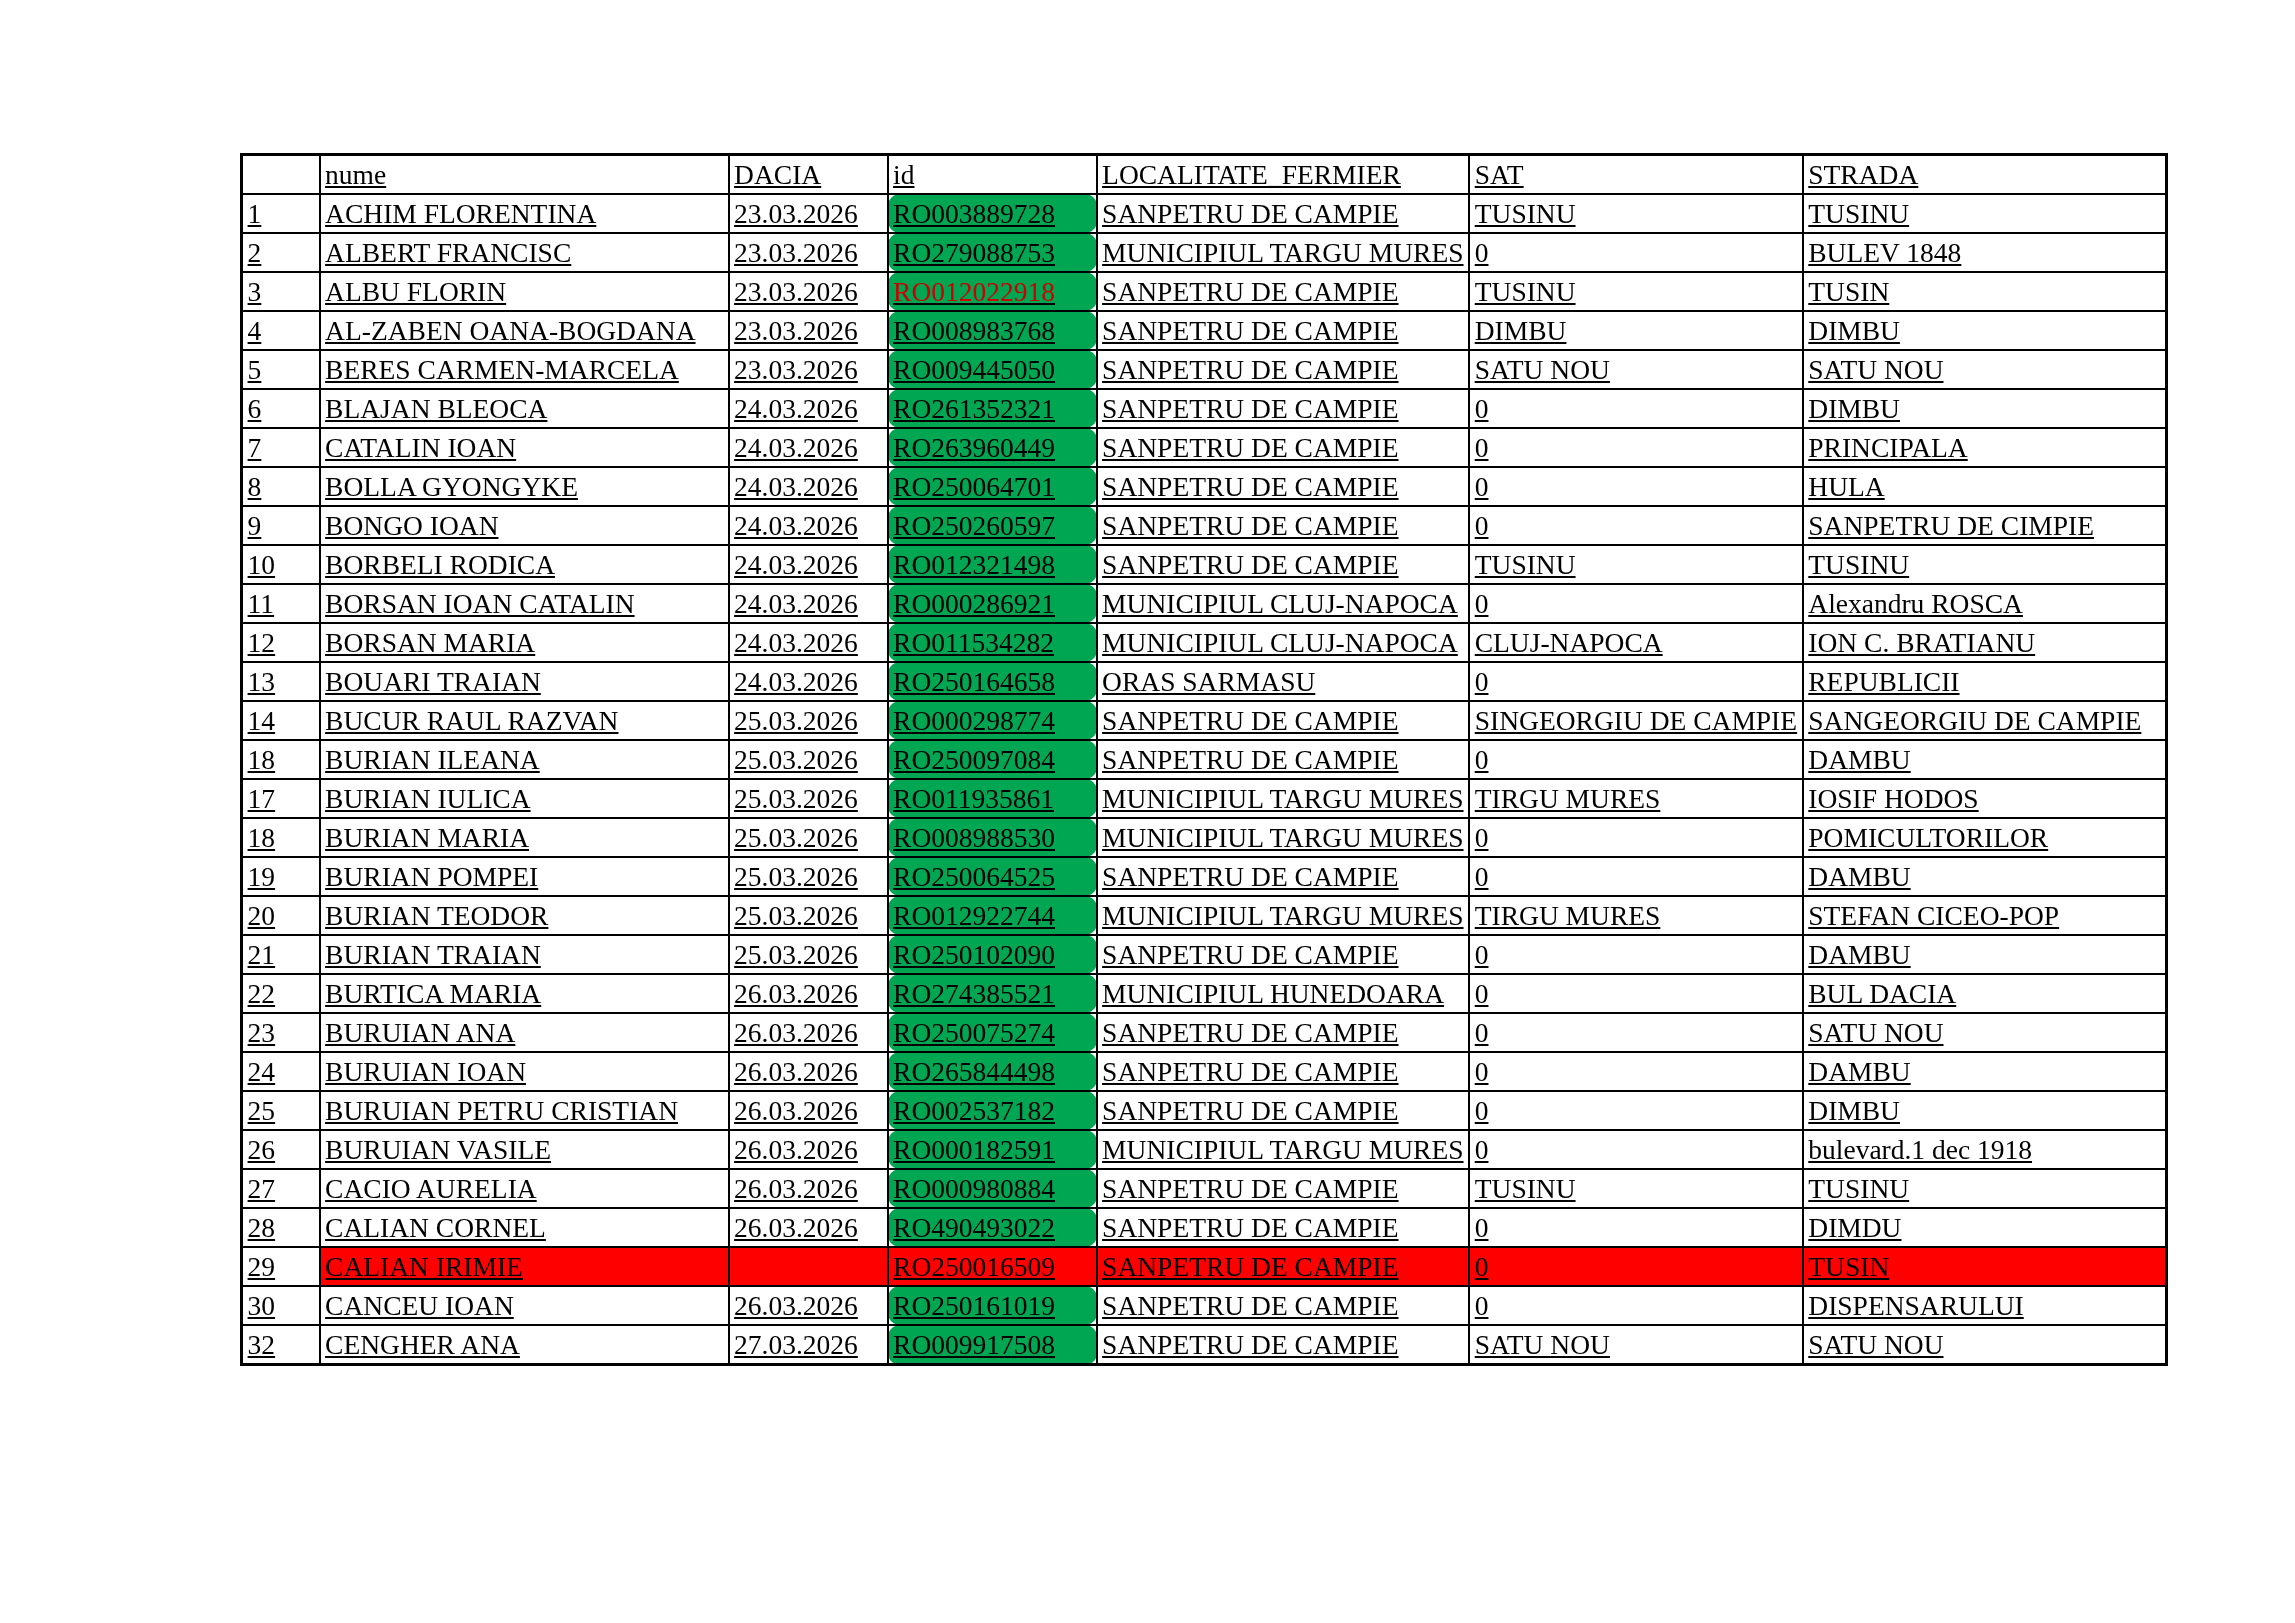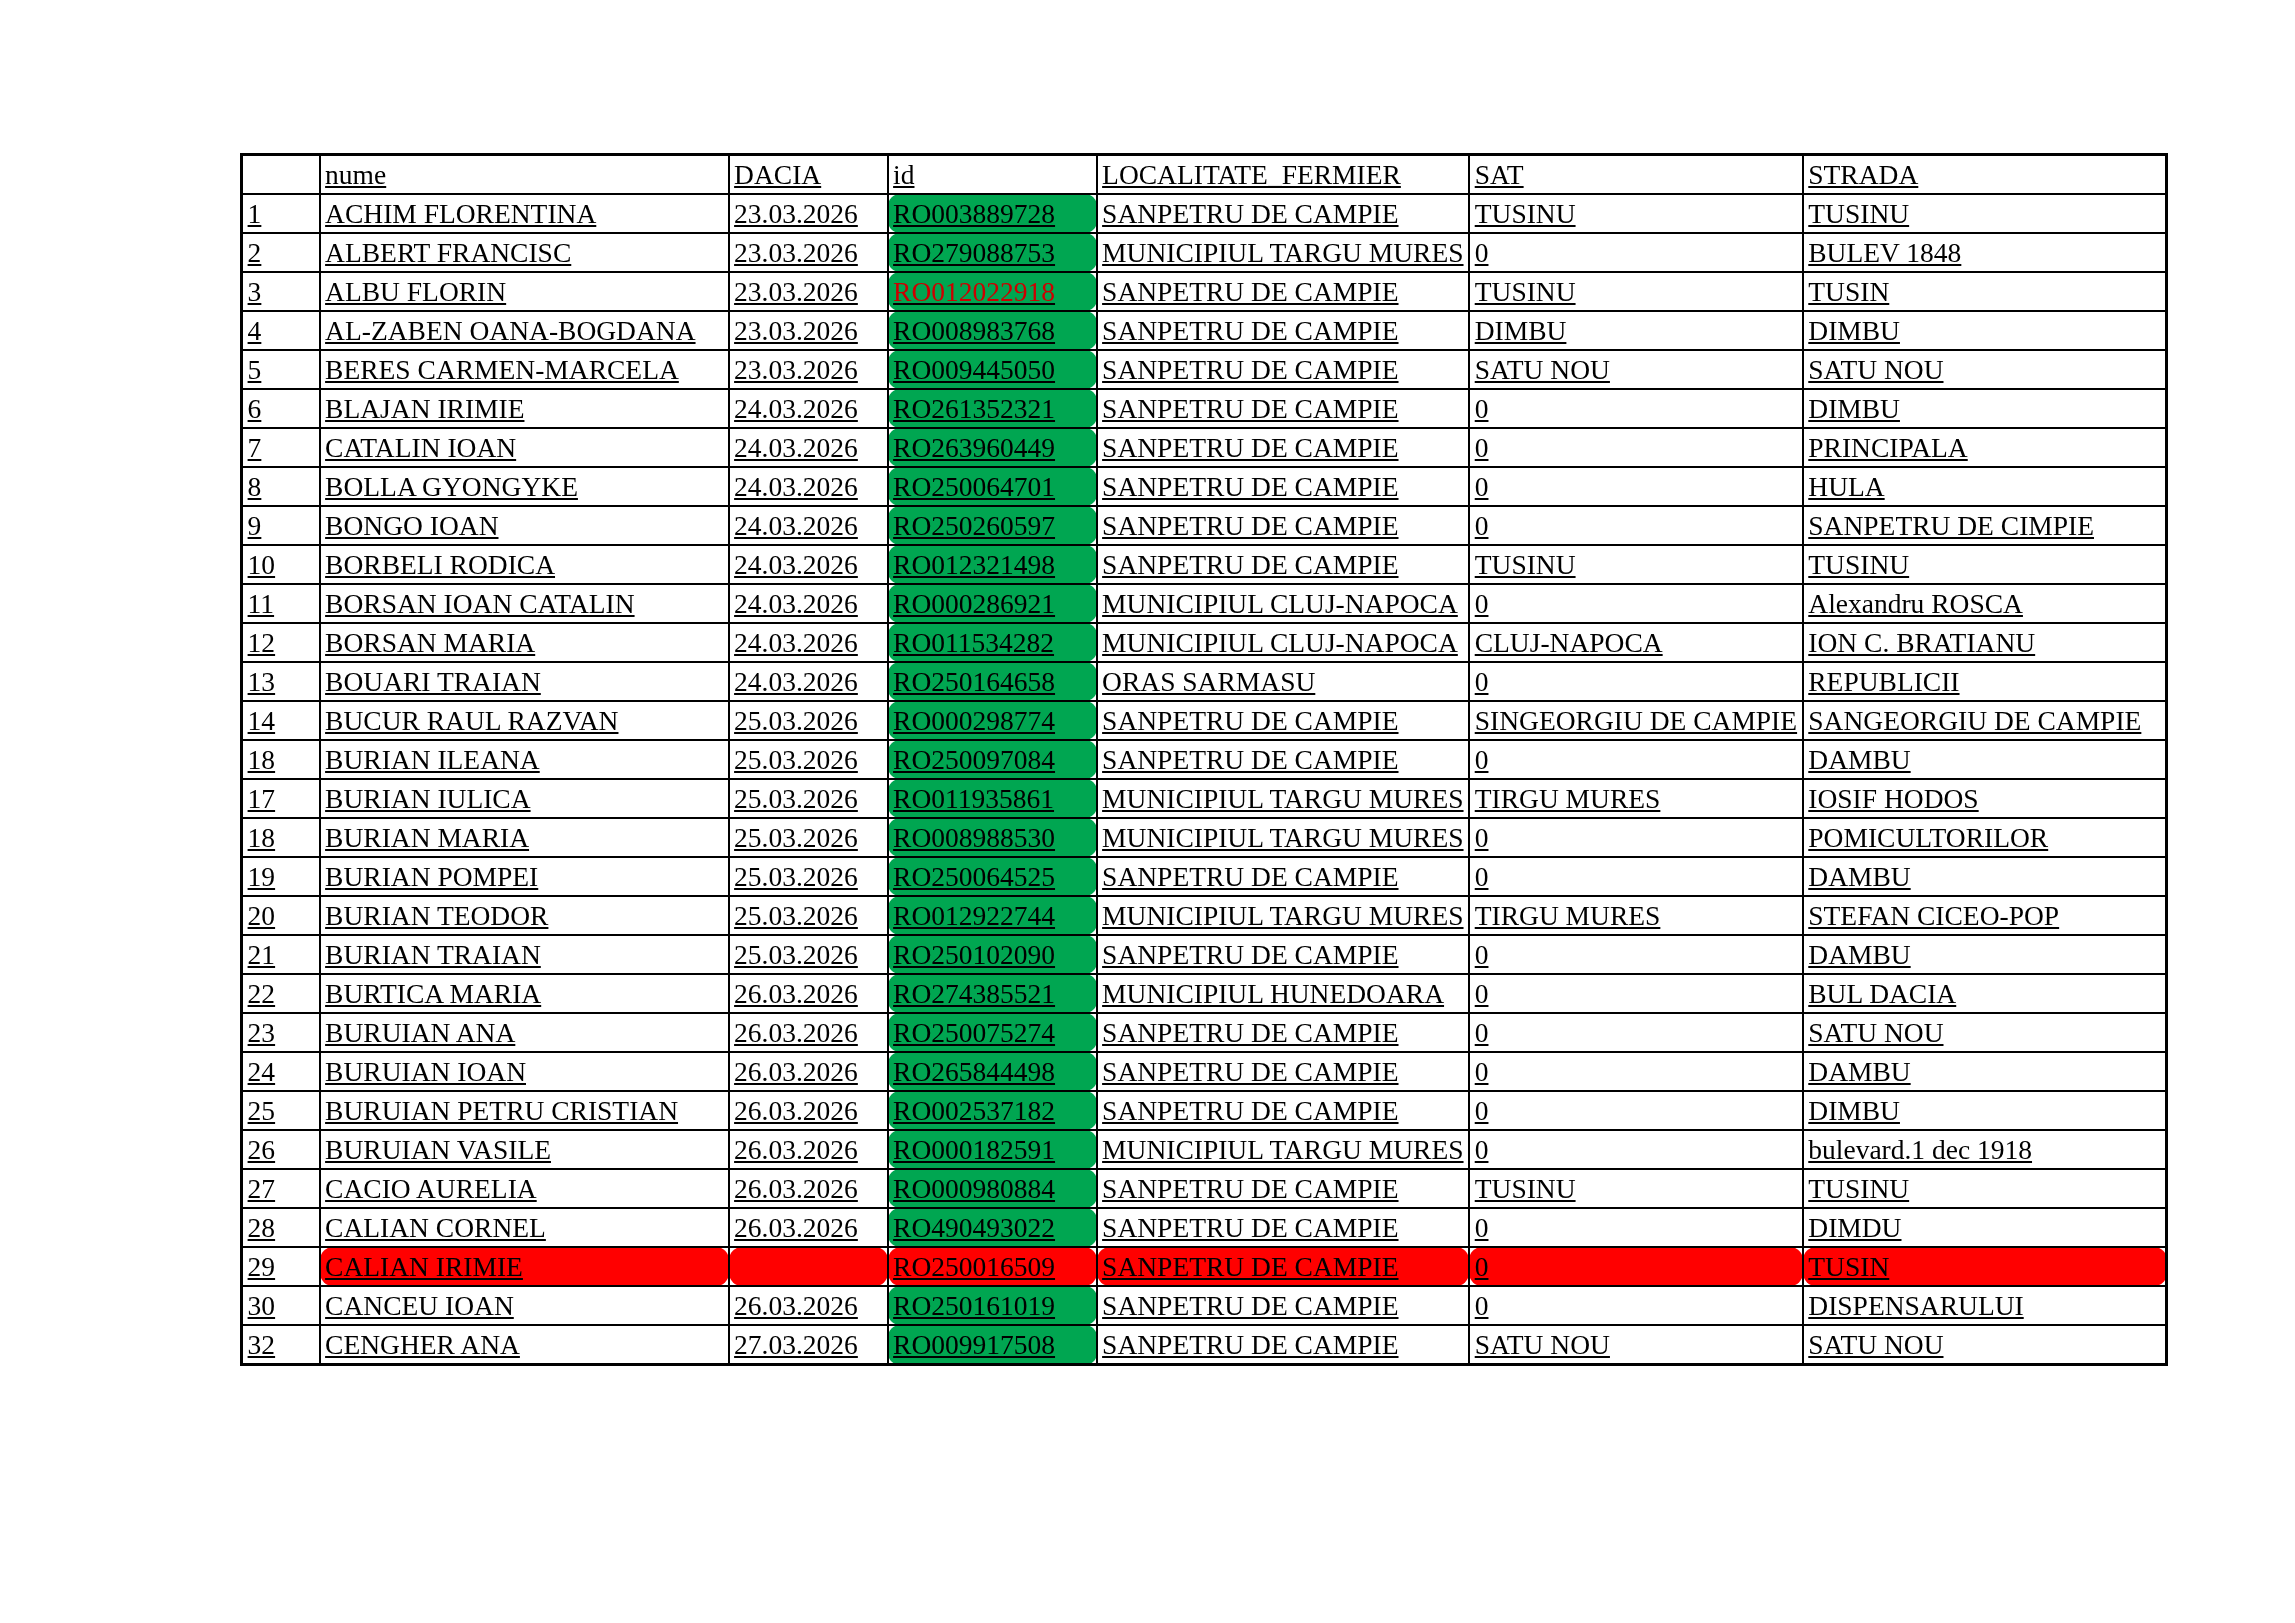--- a/index.html
+++ b/index.html
@@ -29,21 +29,21 @@
     font-size: 27.5px;
     font-weight: normal;
     text-align: left;
     vertical-align: middle;
     white-space: pre;
     overflow: hidden;
   }
   td.c-num { text-align: right; }
   td.align-right { text-align: right; }
   td.fill-green { background: var(--green, #00A651); border-radius: 12px; }
-  td.fill-red { background: var(--red, #FF0000); border-radius: 13px; }
+  td.fill-red { background: var(--red, #FF0000); }
   td.text-red { color: var(--warn, #CC0000); margin-left: 27px; }
 </style>
 </head>
 <body>
 
 <table class="sheet">
   <colgroup>
     <col style="width:78px">
     <col style="width:409px">
     <col style="width:159px">
@@ -104,21 +104,21 @@
         <td class="c-num">5</td>
         <td class="c-nume">BERES CARMEN-MARCELA</td>
         <td class="c-data">23.03.2026</td>
         <td class="c-id fill-green">RO009445050</td>
         <td class="c-localitate">SANPETRU DE CAMPIE</td>
         <td class="c-sat">SATU NOU</td>
         <td class="c-strada">SATU NOU</td>
       </tr>
       <tr>
         <td class="c-num">6</td>
-        <td class="c-nume">BLAJAN IRIMIE</td>
+        <td class="c-nume">BLAJAN BLEOCA</td>
         <td class="c-data">24.03.2026</td>
         <td class="c-id fill-green">RO261352321</td>
         <td class="c-localitate">SANPETRU DE CAMPIE</td>
         <td class="c-sat align-right">0</td>
         <td class="c-strada">DIMBU</td>
       </tr>
       <tr>
         <td class="c-num">7</td>
         <td class="c-nume">CATALIN IOAN</td>
         <td class="c-data">24.03.2026</td>

